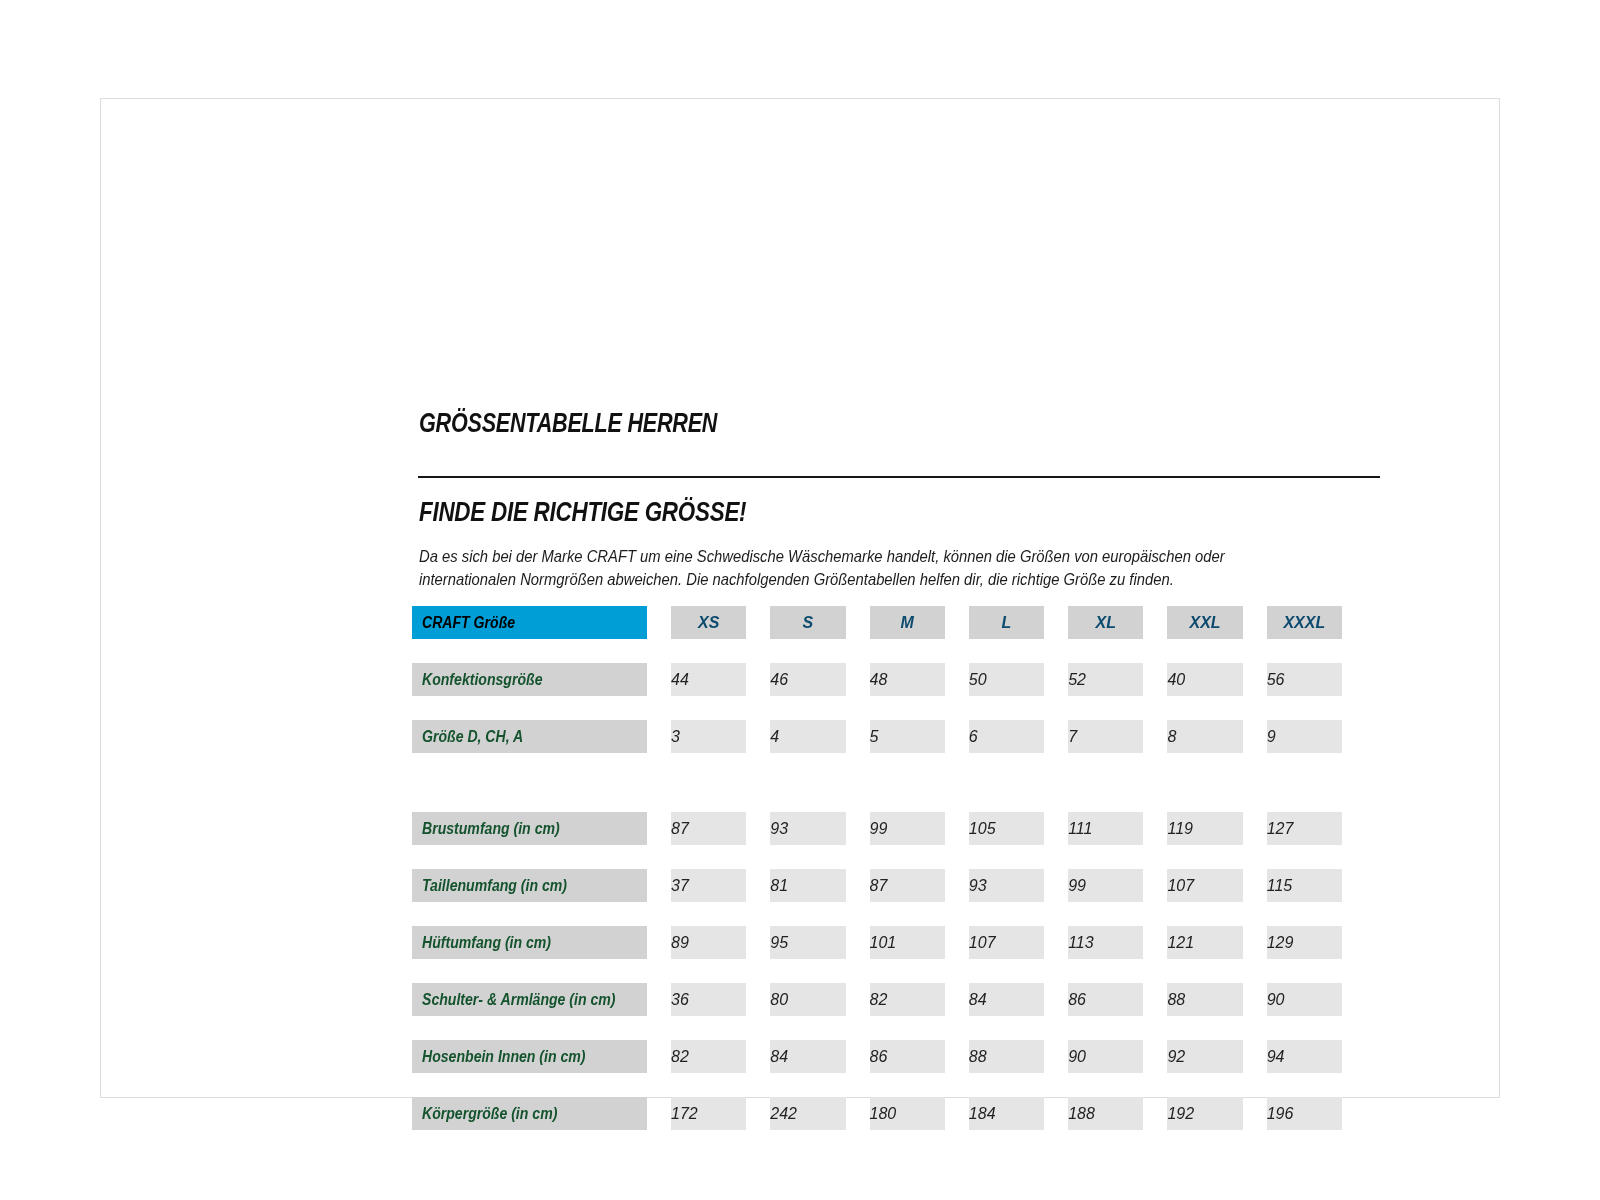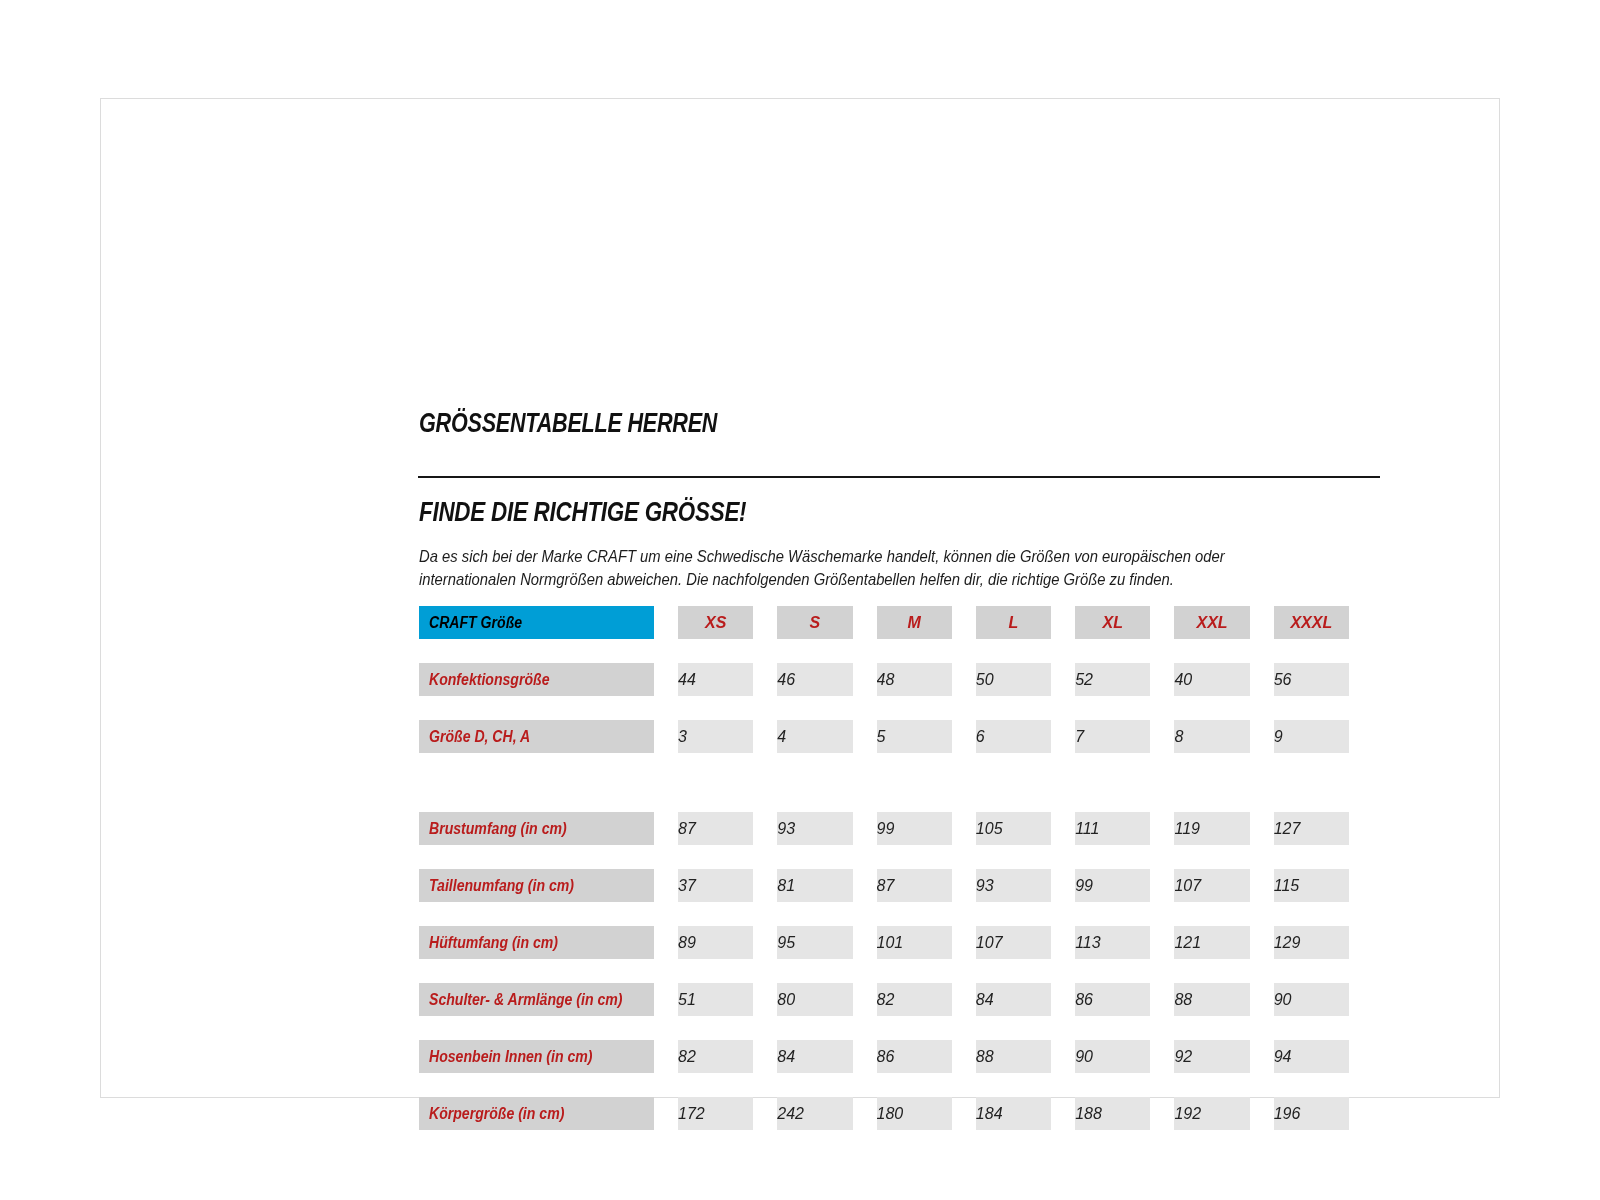--- a/index.html
+++ b/index.html
@@ -65,21 +65,21 @@
     top: 446px;
     font-size: 17px;
     line-height: 23px;
     color: #1c1c1c;
     transform: scaleX(0.87);
     transform-origin: left top;
   }
   .intro .line { white-space: nowrap; }
   .size-table {
     position: absolute;
-    left: 318px;
+    left: 311px;
     top: 507px;
     width: 930px;
     display: grid;
     grid-template-columns: 235px repeat(7, 1fr);
     column-gap: 6px;
     row-gap: 6px;
     gap: 24px;
   }
   .cell {
     height: 33px;
@@ -93,27 +93,27 @@
   }
   .head-label {
     background: #009ed6;
     font-weight: 700;
     color: #000000;
     padding-left: 10px;
   }
   .head-size {
     background: #d2d2d2;
     font-weight: 700;
-    color: #b91c1c;
+    color: #0c4a6e;
     text-align: center;
   }
   .row-label {
     background: #d2d2d2;
     font-weight: 700;
-    color: #b91c1c;
+    color: #14532d;
     padding-left: 10px;
   }
   .row-value {
     background: #e5e5e5;
     color: #222222;
     text-align: left;
   }
   .head-label .ct, .row-label .ct {
     transform: scaleX(0.88);
     transform-origin: left center;
@@ -183,21 +183,21 @@
         <div class="cell row-value"><span class="ct">115</span></div>
         <div class="cell row-label"><span class="ct">Hüftumfang (in cm)</span></div>
         <div class="cell row-value"><span class="ct">89</span></div>
         <div class="cell row-value"><span class="ct">95</span></div>
         <div class="cell row-value"><span class="ct">101</span></div>
         <div class="cell row-value"><span class="ct">107</span></div>
         <div class="cell row-value"><span class="ct">113</span></div>
         <div class="cell row-value"><span class="ct">121</span></div>
         <div class="cell row-value"><span class="ct">129</span></div>
         <div class="cell row-label"><span class="ct">Schulter- &amp; Armlänge (in cm)</span></div>
-        <div class="cell row-value"><span class="ct">51</span></div>
+        <div class="cell row-value"><span class="ct">36</span></div>
         <div class="cell row-value"><span class="ct">80</span></div>
         <div class="cell row-value"><span class="ct">82</span></div>
         <div class="cell row-value"><span class="ct">84</span></div>
         <div class="cell row-value"><span class="ct">86</span></div>
         <div class="cell row-value"><span class="ct">88</span></div>
         <div class="cell row-value"><span class="ct">90</span></div>
         <div class="cell row-label"><span class="ct">Hosenbein Innen (in cm)</span></div>
         <div class="cell row-value"><span class="ct">82</span></div>
         <div class="cell row-value"><span class="ct">84</span></div>
         <div class="cell row-value"><span class="ct">86</span></div>

